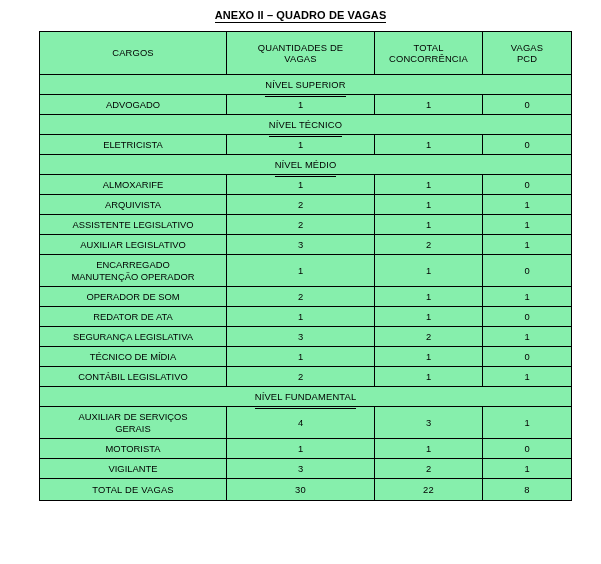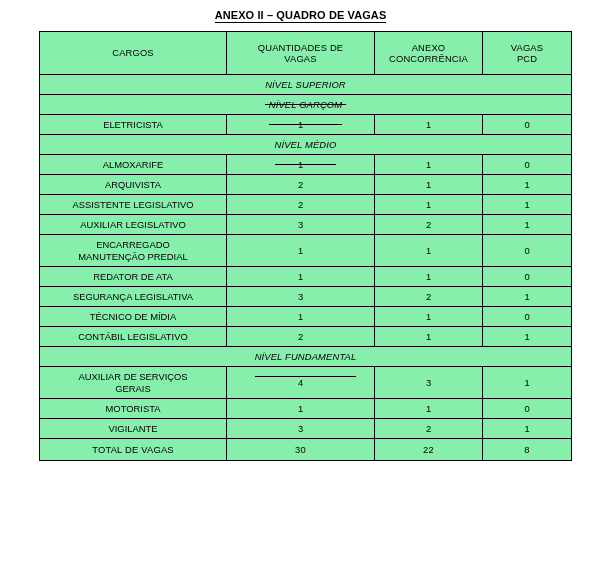--- a/index.html
+++ b/index.html
@@ -68,22 +68,21 @@
     line-height: 12px;
   }
   tr.section-row td {
     height: 19px;
     font-weight: bold;
     font-size: 9.6px;
     letter-spacing: 0.15px;
   }
   tr.section-row td span {
     border-bottom: 1.3px solid #000;
-    padding-bottom: 14px;
-    font-style: italic;
+    padding-bottom: 6px;
   }
   tr.data-row td {
     height: 19px;
   }
   tr.data-row.two-line td {
     height: 31px;
   }
   tr.data-row.two-line td.top-align {
     vertical-align: top;
     padding-top: 3px;
@@ -123,35 +122,41 @@
     <thead>
       <tr class="header-row">
         <th>
           <span>CARGOS</span>
         </th>
         <th>
           <span>QUANTIDADES DE</span><br>
           <span>VAGAS</span>
         </th>
         <th>
-          <span>ANEXO</span><br>
+          <span>TOTAL</span><br>
           <span>CONCORRÊNCIA</span>
         </th>
         <th>
           <span>VAGAS</span><br>
           <span>PCD</span>
         </th>
       </tr>
     </thead>
     <tbody id="table-body">
         <tr class="section-row">
           <td colspan="4"><span>NÍVEL SUPERIOR</span></td>
         </tr>
-        <tr class="section-row">
-          <td colspan="4"><span>NÍVEL GARÇOM</span></td>
+        <tr class="data-row">
+          <td>ADVOGADO</td>
+          <td>1</td>
+          <td>1</td>
+          <td>0</td>
+        </tr>
+        <tr class="section-row">
+          <td colspan="4"><span>NÍVEL TÉCNICO</span></td>
         </tr>
         <tr class="data-row">
           <td>ELETRICISTA</td>
           <td>1</td>
           <td>1</td>
           <td>0</td>
         </tr>
         <tr class="section-row">
           <td colspan="4"><span>NÍVEL MÉDIO</span></td>
         </tr>
@@ -173,24 +178,30 @@
           <td>1</td>
           <td>1</td>
         </tr>
         <tr class="data-row">
           <td>AUXILIAR LEGISLATIVO</td>
           <td>3</td>
           <td>2</td>
           <td>1</td>
         </tr>
         <tr class="data-row two-line">
-          <td><span>ENCARREGADO</span><br><span>MANUTENÇÃO PREDIAL</span></td>
+          <td><span>ENCARREGADO</span><br><span>MANUTENÇÃO OPERADOR</span></td>
           <td>1</td>
           <td class="top-align">1</td>
           <td class="top-align">0</td>
+        </tr>
+        <tr class="data-row">
+          <td>OPERADOR DE SOM</td>
+          <td>2</td>
+          <td>1</td>
+          <td>1</td>
         </tr>
         <tr class="data-row">
           <td>REDATOR DE ATA</td>
           <td>1</td>
           <td>1</td>
           <td>0</td>
         </tr>
         <tr class="data-row">
           <td>SEGURANÇA LEGISLATIVA</td>
           <td>3</td>

